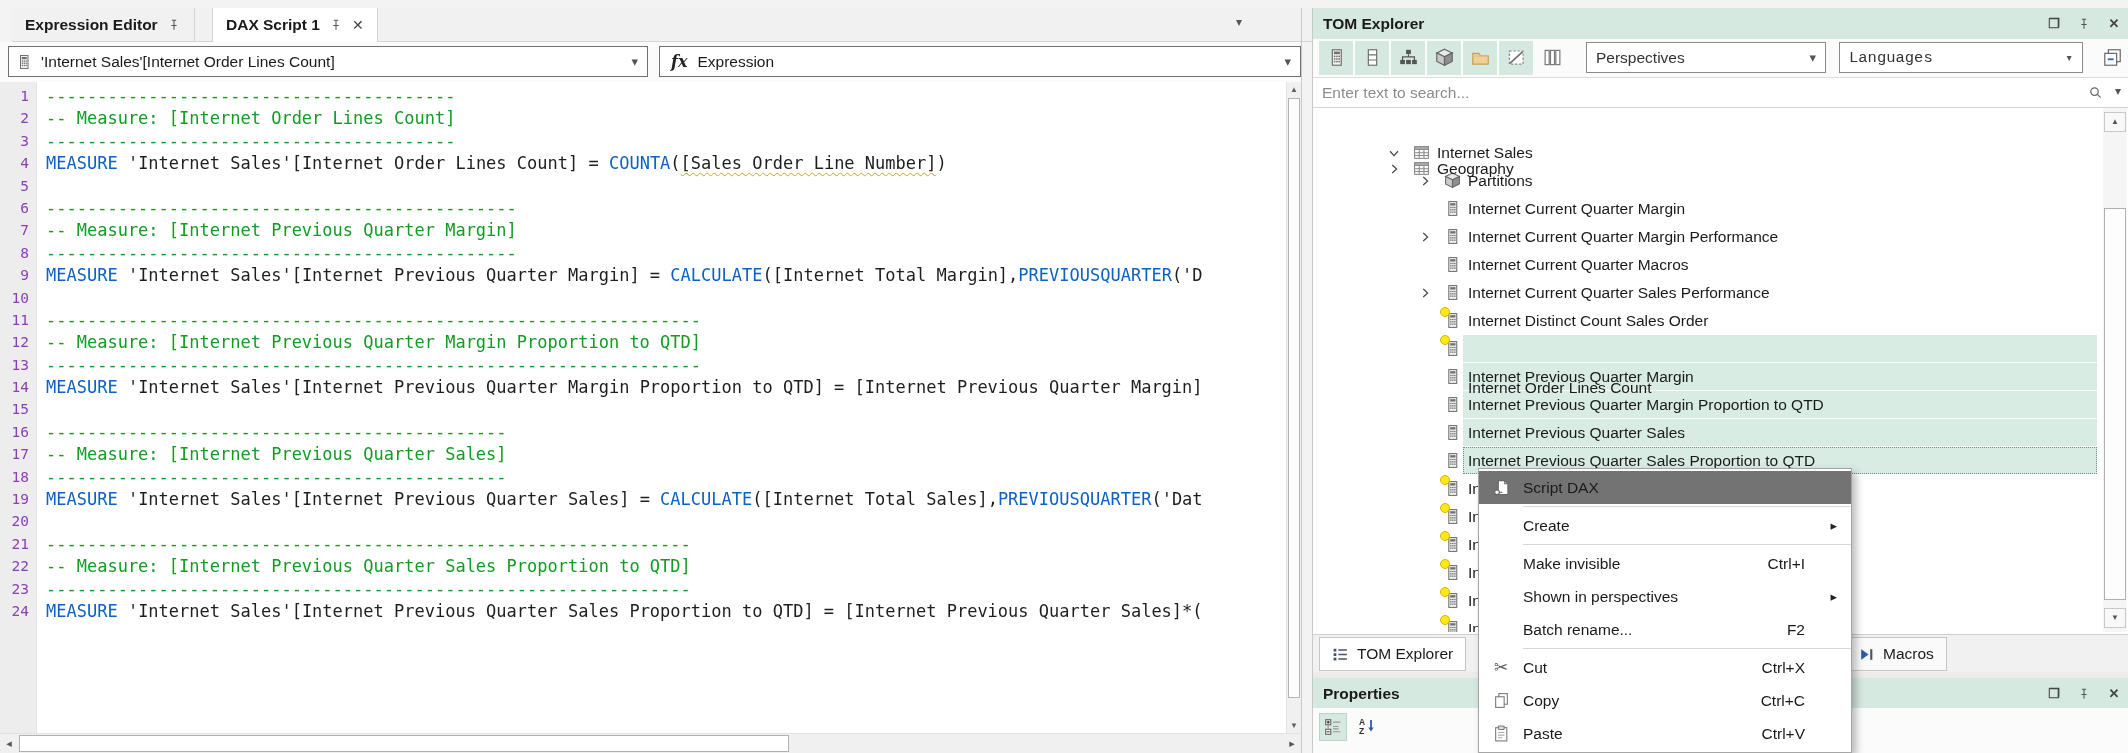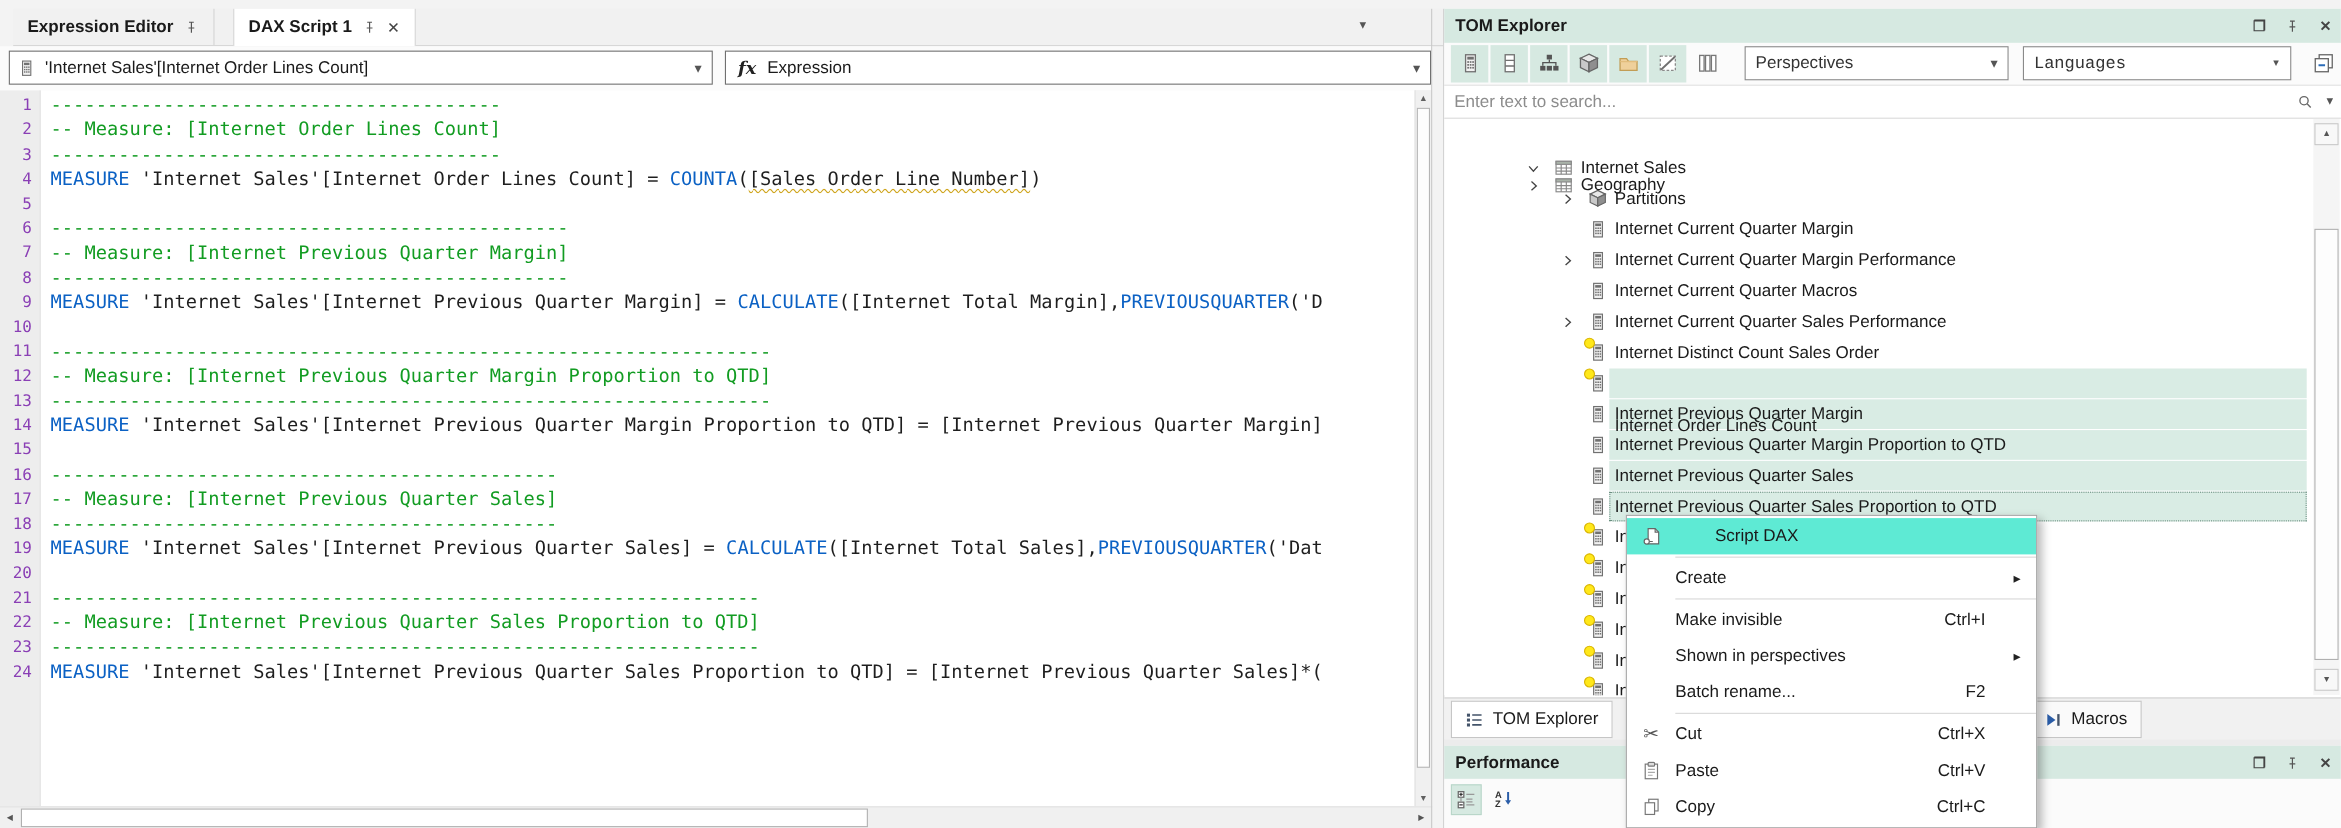--- a/index.html
+++ b/index.html
@@ -87,21 +87,21 @@
 
   .props-splitter { position:absolute; left:0; top:664px; width:816px; height:6px; background:#ececec; }
   .props-toolbar { position:absolute; left:0; top:700px; width:816px; height:45px; background:#fbfbfb; }
   .pbtn { position:absolute; top:5px; width:28px; height:28px; }
   .pbtn.on { background:#d6e9e1; border:1px solid #b9d6c9; }
   .pbtn svg { width:18px; height:18px; margin:4px auto; }
 
   
   .cmenu { position:absolute; left:1478px; top:468px; width:374px; height:285px; background:#fff; border:1px solid #a6a6a6; box-shadow:4px 4px 8px rgba(0,0,0,0.28); z-index:50; padding-top:2px; overflow:hidden; }
   .mitem { position:relative; height:33px; display:flex; align-items:center; font-size:15.5px; color:#1a1a1a; }
-  .mitem.hl { background:#5eead4;gap:36px; }
+  .mitem.hl { background:#737373; }
   .mico { width:44px; display:flex; align-items:center; justify-content:center; color:#555; font-size:17px; }
   .mico svg { width:17px; height:17px; }
   .mkey { position:absolute; right:46px; color:#1a1a1a; }
   .marrow { position:absolute; right:14px; font-size:13px; color:#222; }
   .msep { height:1px; background:#d8d8d8; margin:2px 0 2px 44px; }
 </style>
 </head>
 <body>
 
 <div class="lp">
@@ -719,21 +719,21 @@
             <path d="M3 3l7 5-7 5z" fill="#2a5da8"></path>
             <rect x="11.5" y="3" width="2" height="10" fill="#44546a"></rect>
           </svg>
         </span>
       <span>Macros</span>
     </div>
   </div>
 
   <div class="props-splitter"></div>
   <div class="teal-hdr" style="top:670px;">
-    <span>Performance</span>
+    <span>Properties</span>
     <span class="hdr-icons">
       <span class="hico">❐</span>
       <span class="hico">
           <svg viewBox="0 0 16 16" width="14" height="14">
             <path d="M5.5 2.5h5M8 2.5v6M5 8.5h6M8 8.5V13.5" stroke="#555" fill="none" stroke-width="1.2"></path>
           </svg>
         </span>
       <span class="hico">✕</span>
     </span>
   </div>
@@ -796,32 +796,32 @@
       </div>
       <div class="msep"></div>
       <div class="mitem">
         <span class="mico">✂</span>
         <span>Cut</span>
         <span class="mkey">Ctrl+X</span>
       </div>
       <div class="mitem">
         <span class="mico">
           <svg viewBox="0 0 16 16">
+            <rect x="5.5" y="1.5" width="8" height="10" fill="#fff" stroke="#777"></rect>
+            <rect x="2.5" y="4.5" width="8" height="10" fill="#fff" stroke="#777"></rect>
+          </svg>
+        </span>
+        <span>Copy</span>
+        <span class="mkey">Ctrl+C</span>
+      </div>
+      <div class="mitem">
+        <span class="mico">
+          <svg viewBox="0 0 16 16">
             <rect x="2.5" y="2.5" width="10.5" height="12.5" fill="#fff" stroke="#777"></rect>
             <rect x="5" y="1" width="5.5" height="3.2" rx="0.8" fill="#ddd" stroke="#777"></rect>
             <path d="M4.8 7h6M4.8 9.5h6M4.8 12h4" stroke="#aaa"></path>
           </svg>
         </span>
         <span>Paste</span>
         <span class="mkey">Ctrl+V</span>
       </div>
-      <div class="mitem">
-        <span class="mico">
-          <svg viewBox="0 0 16 16">
-            <rect x="5.5" y="1.5" width="8" height="10" fill="#fff" stroke="#777"></rect>
-            <rect x="2.5" y="4.5" width="8" height="10" fill="#fff" stroke="#777"></rect>
-          </svg>
-        </span>
-        <span>Copy</span>
-        <span class="mkey">Ctrl+C</span>
-      </div>
     </div>
 </div>
 
 </body></html>

